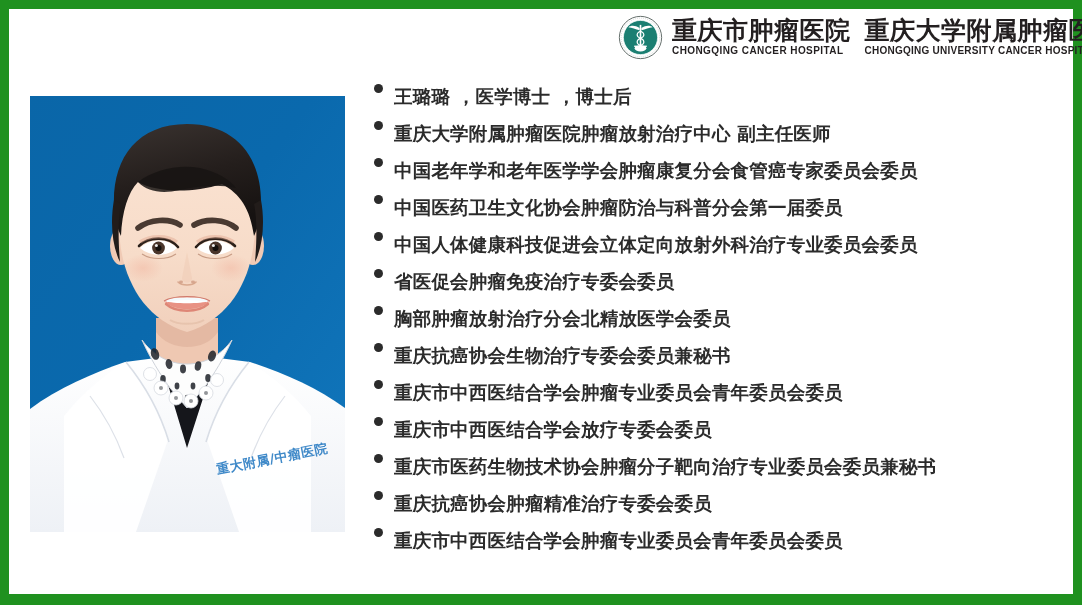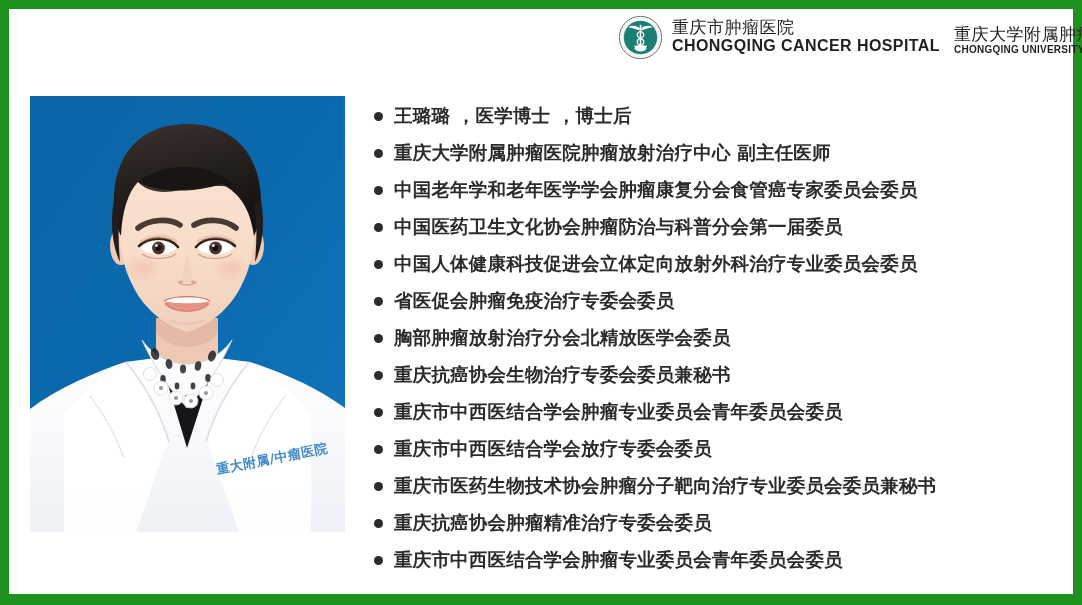--- a/index.html
+++ b/index.html
@@ -50,30 +50,30 @@
     align-items: flex-end;
     gap: 14px;
   }
   .hosp {
     display: flex;
     flex-direction: column;
     align-items: flex-start;
   }
   .hosp-cn {
     font-family: "DejaVu Sans", sans-serif;
-    font-size: 17px;
-    font-weight: 400;
+    font-size: 25px;
+    font-weight: 700;
     line-height: 1.04;
     color: #231f20;
     letter-spacing: 0.5px;
     white-space: nowrap;
   }
   .hosp-en {
     font-family: "Liberation Sans", sans-serif;
-    font-size: 16px;
+    font-size: 10px;
     font-weight: 700;
     color: #231f20;
     letter-spacing: 0.42px;
     white-space: nowrap;
     margin-top: 1px;
     transform: scaleX(1.0);
     transform-origin: left center;
   }
   .hosp-2 .hosp-en { letter-spacing: 0.25px; font-size: 10px; }
 
@@ -91,21 +91,21 @@
 
   
   .bullets {
     position: absolute;
     left: 374px;
     top: 88px;
     width: 690px;
   }
   .bullet-row {
     display: flex;
-    align-items: flex-end;
+    align-items: flex-start;
     height: 37px;
   }
   .bullet-dot {
     flex: 0 0 20px;
     display: flex;
     align-items: center;
     justify-content: flex-start;
     position: relative;
     top: -4px;
   }

